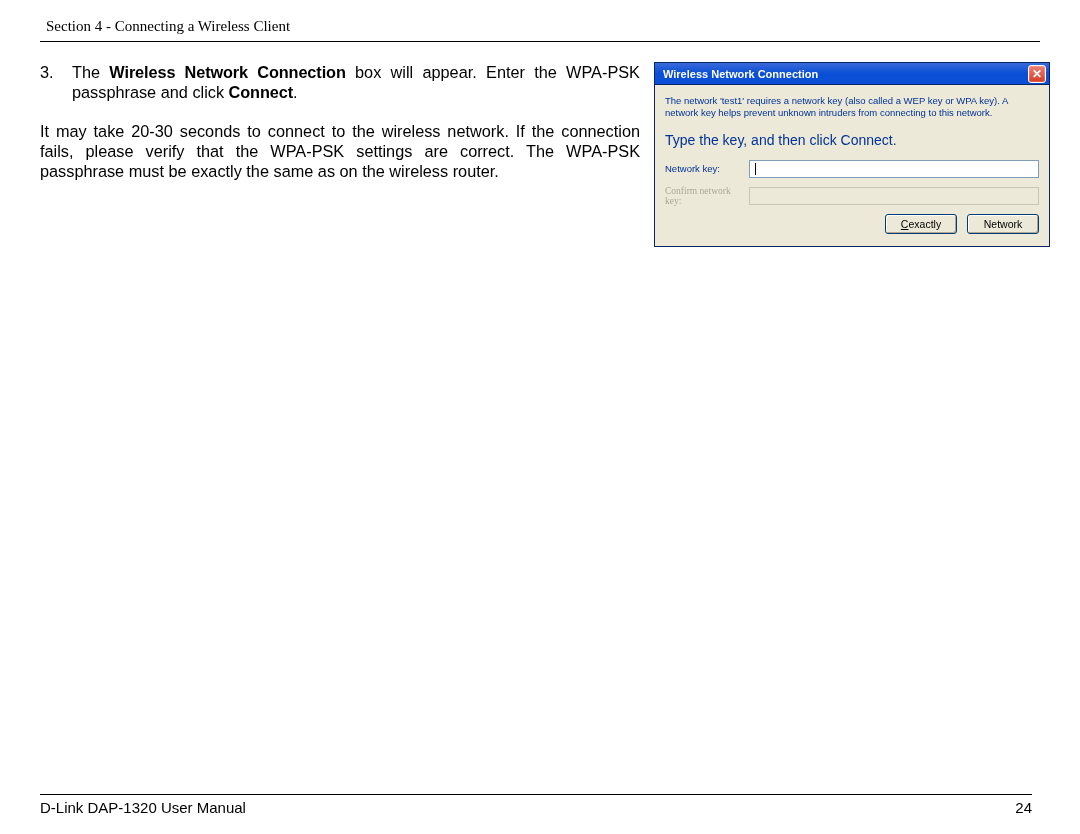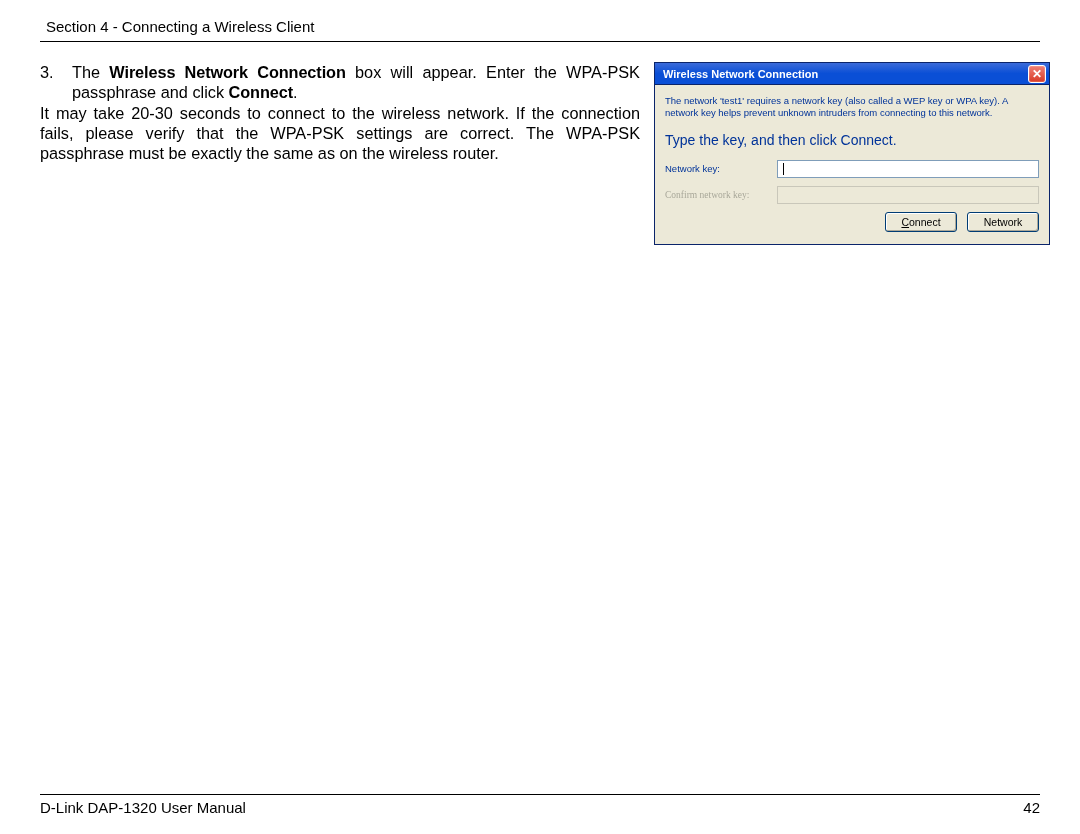--- a/index.html
+++ b/index.html
@@ -1,64 +1,64 @@
 <!DOCTYPE html>
 <html><head>
 <meta charset="utf-8">
 <style>
   * { box-sizing: border-box; margin: 0; padding: 0; }
   html, body { width: 1080px; height: 834px; background: #fff; font-family: "Segoe UI", Arial, sans-serif; color: #000; }
   .page { width: 1080px; height: 834px; position: relative; padding: 18px 40px 0 40px; }
-  .header-line { font-size: 15px; color: #000; font-family: Liberation Sans, sans-serif; padding: 0 0 6px 6px; }
+  .header-line { font-size: 15px; color: #000; font-family: Liberation Serif, serif; padding: 0 0 6px 6px; }
   .hr-top { border: none; border-top: 1.5px solid #000; margin-bottom: 20px; }
   .content-row { display: flex; gap: 14px; align-items: flex-start; }
   .text-col { flex: 0 0 600px; font-size: 16.3px; line-height: 1.25; font-family: "Segoe UI", "Myriad Pro", Arial, sans-serif; }
   .step { display: flex; gap: 8px; text-align: justify; text-justify: inter-word; }
   .step-num { flex: 0 0 24px; }
   .step-body { flex: 1; }
   .step-body .bold { font-weight: 700; letter-spacing: -0.1px; }
-  .para2 { text-align: justify; text-justify: inter-word; }
+  .para2 { margin-top: 18px; text-align: justify; text-justify: inter-word; }
   .dialog-col { flex: 1; }
   .dialog {
     width: 396px; border: 1px solid #0a246a; background: #ece9d8;
     font-family: Tahoma, Verdana, sans-serif; font-size: 10px; color: #000;
   }
   .titlebar {
     height: 22px; background: linear-gradient(to bottom,#3a6ad9 0%,#0a4fd6 50%,#0a4fd6 100%);
     display: flex; align-items: center; padding: 0 3px 0 8px; color: #fff; font-weight: 700; font-size: 11px;
     border-bottom: 1px solid #0a246a;
   }
   .titlebar-title { flex: 1; }
   .close-btn {
     width: 18px; height: 18px; background: linear-gradient(to bottom,#f08176,#d83a26);
     border: 1px solid #fff; border-radius: 3px; display: flex; align-items: center; justify-content: center;
     color: #fff; font-size: 12px; font-weight: 700; box-shadow: inset 0 0 0 1px rgba(255,255,255,0.15);
   }
   .dialog-body { padding: 10px 10px 12px 10px; }
   .intro { color: #003399; font-size: 9.5px; line-height: 1.3; margin-bottom: 12px; }
   .instr { color: #003399; font-size: 14px; margin-bottom: 12px; }
   .field-row { display: flex; align-items: center; margin-bottom: 8px; }
-  .field-label { width: 112px; color: #003399; font-size: 9.5px; }
+  .field-label { width: 84px; color: #003399; font-size: 9.5px; }
   .field-label.disabled { color: #a9a89a; font-family: Liberation Serif, serif; }
   .field-input {
     flex: 1; height: 18px; border: 1px solid #7f9db9; background: #fff;
     font-size: 11px; padding: 1px 3px; outline: none;
   }
   .field-input.disabled { background: #ece9d8; border-color: #c9c7ba; }
   .cursor-bar { display:inline-block; width:1px; height:12px; background:#000; vertical-align:middle; margin-left:2px; }
   .btn-row { display: flex; justify-content: flex-end; gap: 10px; margin-top: 6px; }
   .winbtn {
     width: 72px; height: 20px; font-size: 10.5px; font-family: Tahoma, sans-serif;
     background: #ece9d8; border: 1px solid #003c74; border-radius: 3px;
     display: flex; align-items: center; justify-content: center; color: #000;
     box-shadow: inset 1px 1px 0 #fff, inset -1px -1px 0 #aca899;
   }
   .winbtn .u { text-decoration: underline; }
   .footer {
-    position: absolute; left: 40px; right: 40px; bottom: 18px;
+    position: absolute; left: 40px; right: 48px; bottom: 18px;
   }
   .hr-bottom { border: none; border-top: 1.5px solid #000; margin-bottom: 4px; }
   .footer-row { display: flex; justify-content: space-between; font-size: 15px; font-family: "Segoe UI","Myriad Pro",Arial,sans-serif; }
 </style>
 </head>
 <body>
 
 <div class="page">
   <div class="header-line">Section 4 - Connecting a Wireless Client</div>
   <hr class="hr-top">
@@ -91,31 +91,31 @@
             <div class="field-input"><span class="cursor-bar"></span></div>
           </div>
 
           <div class="field-row">
             <div class="field-label disabled">Confirm network key:</div>
             <div class="field-input disabled"></div>
           </div>
 
           <div class="btn-row">
             <div class="winbtn">
-              <span><span class="u">C</span><span>onnect</span></span>
+              <span><span class="u">C</span><span>exactly</span></span>
             </div>
             <div class="winbtn">
               <span>Network</span>
             </div>
           </div>
         </div>
       </div>
     </div>
   </div>
 
   <div class="footer">
     <hr class="hr-bottom">
     <div class="footer-row">
       <span>D-Link DAP-1320 User Manual</span>
-      <span>42</span>
+      <span>24</span>
     </div>
   </div>
 </div>
 
 </body></html>

